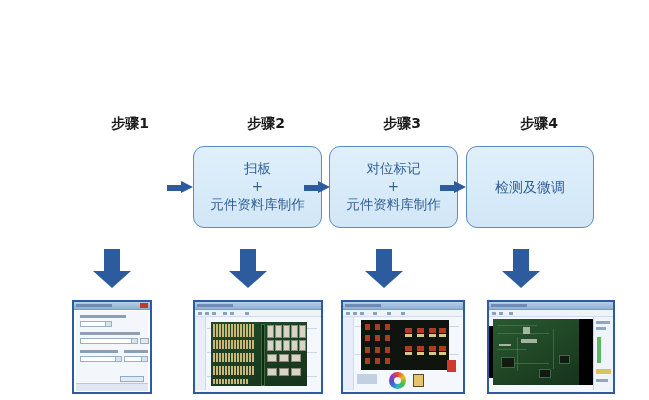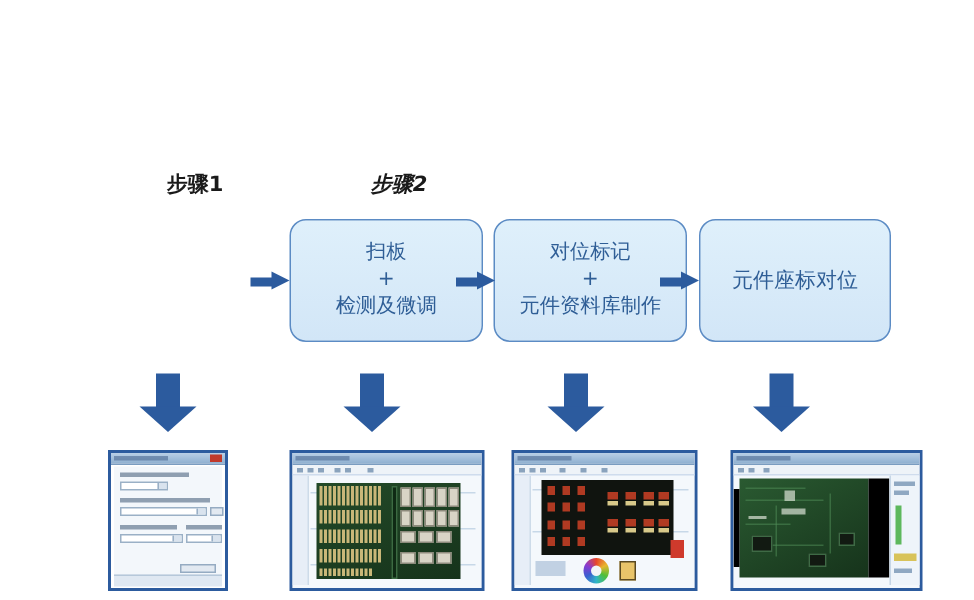--- a/index.html
+++ b/index.html
@@ -20,21 +20,21 @@
   .subtitle{
     position:absolute;left:49px;top:58px;
     font-size:13.4px;color:#3a3a3a;white-space:nowrap;
     letter-spacing:-.1px;
   }
 
   
   .flow{position:absolute;left:0;top:112px;width:649px;height:140px;}
   .col{position:absolute;top:0;width:146px;}
   .col.c1{left:57px;}
-  .col.c2{left:193px;font-style:italic;}
+  .col.c2{left:193px;}
   .col.c3{left:329px;}
   .col.c4{left:466px;}
 
   .step-label{
     text-align:center;font-size:14px;font-weight:bold;color:#1a1a1a;
     height:22px;line-height:22px;
   }
 
   .box{
     position:absolute;top:34px;
@@ -193,33 +193,39 @@
 
 
   <div class="flow">
 
     <div class="col c1">
       <div class="step-label">步骤1</div>
     </div>
     <div class="col c2">
       <div class="step-label">步骤2</div>
     </div>
+    <div class="col c3">
+      <div class="step-label">步骤3</div>
+    </div>
+    <div class="col c4">
+      <div class="step-label">步骤4</div>
+    </div>
 
     <div class="box b2">
       <div class="box-text">扫板
 +
-检测及微调</div>
+元件资料库制作</div>
     </div>
     <div class="box b3">
       <div class="box-text">对位标记
 +
 元件资料库制作</div>
     </div>
     <div class="box b4">
-      <div class="box-text">元件座标对位</div>
+      <div class="box-text">检测及微调</div>
     </div>
 
     <div class="arrow-r a1">
       <div class="shaft"></div>
         <div class="head"></div>
     </div>
     <div class="arrow-r a2">
       <div class="shaft"></div>
         <div class="head"></div>
     </div>

